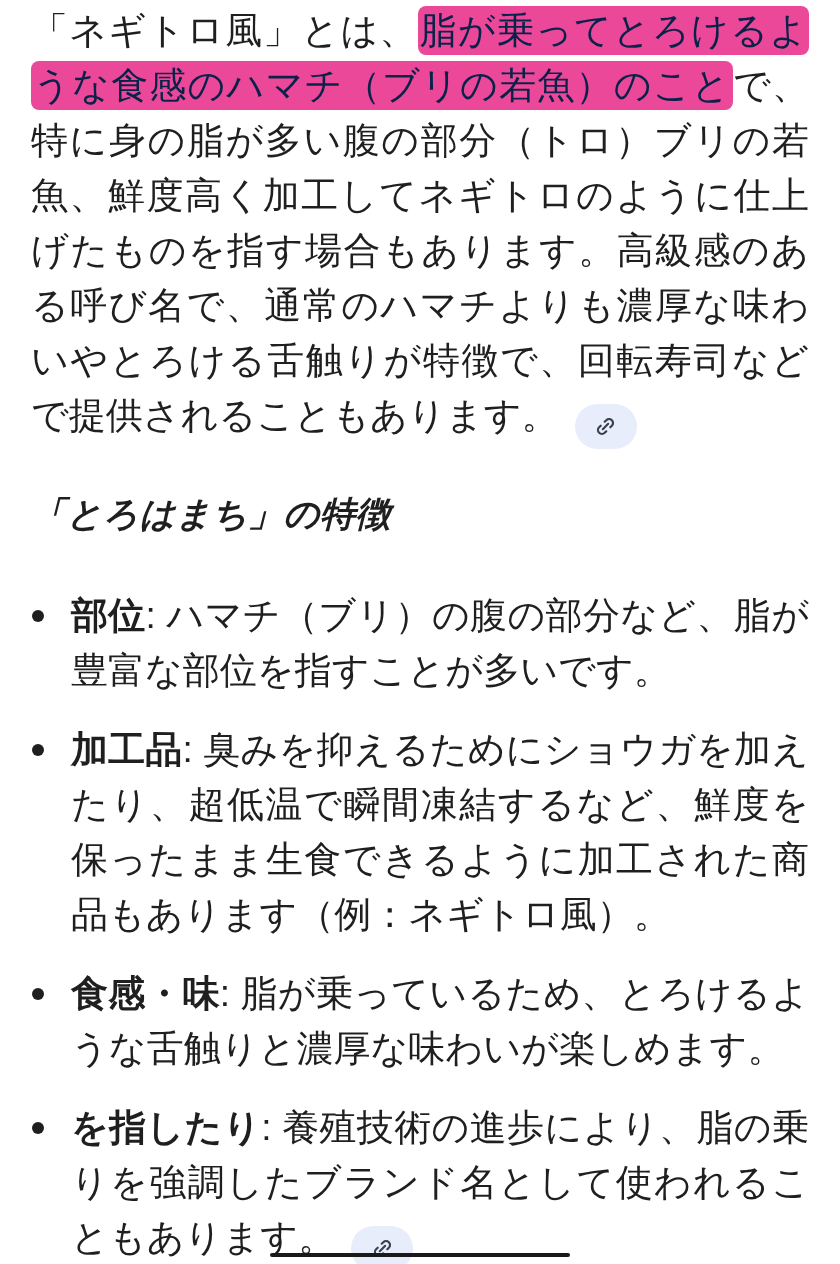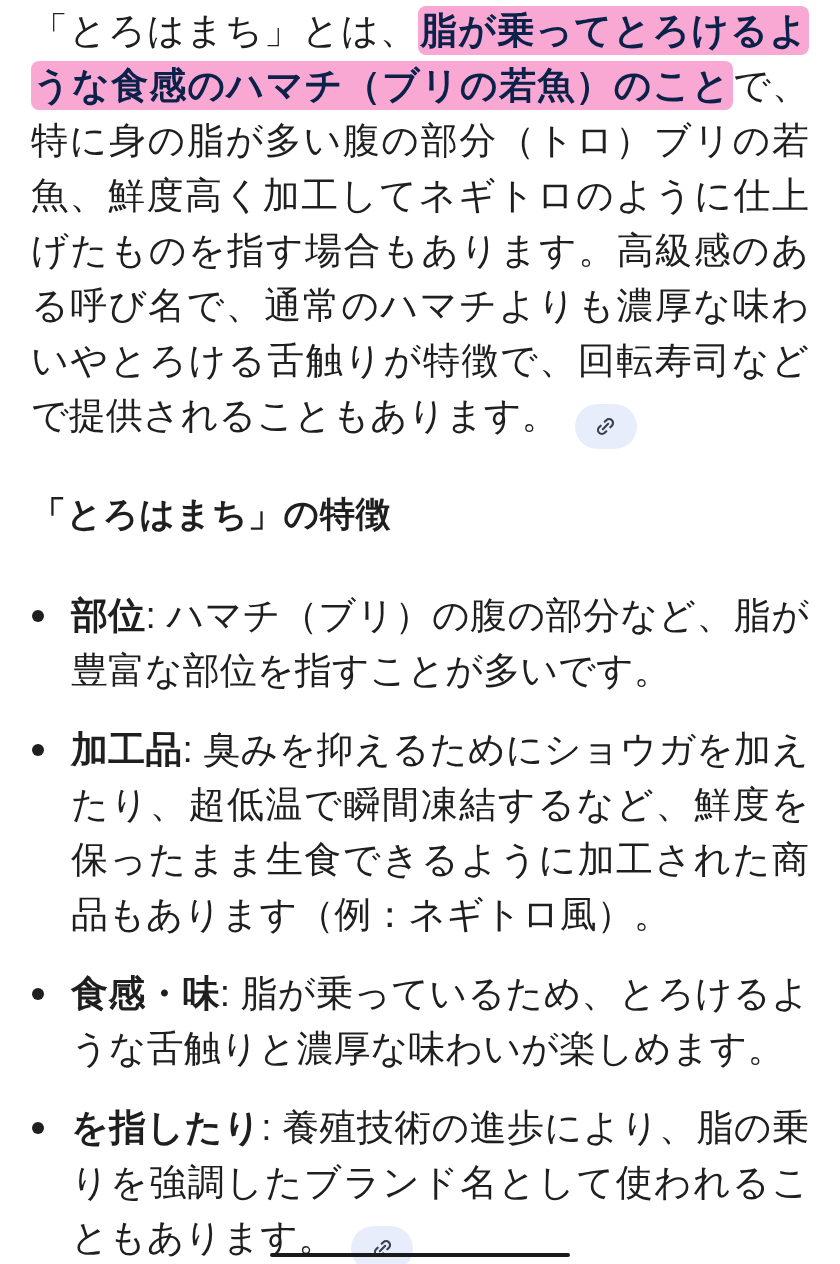--- a/index.html
+++ b/index.html
@@ -17,23 +17,23 @@
     width: 778px;
   }
   .intro {
     margin: 0;
     font-size: 37px;
     line-height: 55px;
     text-align: justify;
     overflow-wrap: anywhere;
   }
   .hl {
-    background: #f9a8d4;
+    background: #ec4899;
     color: #0a2249;
-    font-weight: 700;
+    font-weight: 400;
     padding: 4px 2px;
     border-radius: 8px;
     -webkit-box-decoration-break: clone;
     box-decoration-break: clone;
     cursor: pointer;
   }
   .link-pill {
     display: inline-flex;
     align-items: center;
     justify-content: center;
@@ -47,20 +47,21 @@
     vertical-align: -12px;
     cursor: pointer;
   }
   .link-pill svg { display: block; }
   .features-heading {
     margin: 40px 0 16px 0;
     font-size: 35px;
     line-height: 50px;
     font-weight: 700;
     letter-spacing: 0.5px;
+    font-style: italic;
   }
   .features-list {
     list-style: none;
     margin: 49px 0 0 0;
     padding: 0;
   }
   .feature-item {
     display: flex;
     align-items: flex-start;
     font-size: 37px;
@@ -91,21 +92,21 @@
     height: 4px;
     background: #1a1a1a;
     border-radius: 2px;
   }
 </style>
 </head>
 <body>
 
 <main class="content">
 
-  <p class="intro"><span>「とろはまち」とは、</span><span class="hl">脂が乗ってとろけるような食感のハマチ（ブリの若魚）のこと</span><span>で、特に身の脂が多い腹の部分（トロ）ブリの若魚、鮮度高く加工してネギトロのように仕上げたものを指す場合もあります。高級感のある呼び名で、通常のハマチよりも濃厚な味わいやとろける舌触りが特徴で、回転寿司などで提供されることもあります。</span><button class="link-pill">
+  <p class="intro"><span>「ネギトロ風」とは、</span><span class="hl">脂が乗ってとろけるような食感のハマチ（ブリの若魚）のこと</span><span>で、特に身の脂が多い腹の部分（トロ）ブリの若魚、鮮度高く加工してネギトロのように仕上げたものを指す場合もあります。高級感のある呼び名で、通常のハマチよりも濃厚な味わいやとろける舌触りが特徴で、回転寿司などで提供されることもあります。</span><button class="link-pill">
         <span>
           <svg width="27" height="27" viewBox="0 0 24 24" fill="none" stroke="#37404f" stroke-width="1.9" stroke-linecap="round">
         <g transform="rotate(-45 12 12)">
           <path d="M9.5 8.5 H7.5 a3.5 3.5 0 0 0 0 7 H9.5"></path>
           <path d="M14.5 8.5 H16.5 a3.5 3.5 0 0 1 0 7 H14.5"></path>
           <line x1="8.6" y1="12" x2="15.4" y2="12"></line>
         </g>
       </svg>
         </span>
       </button></p>

